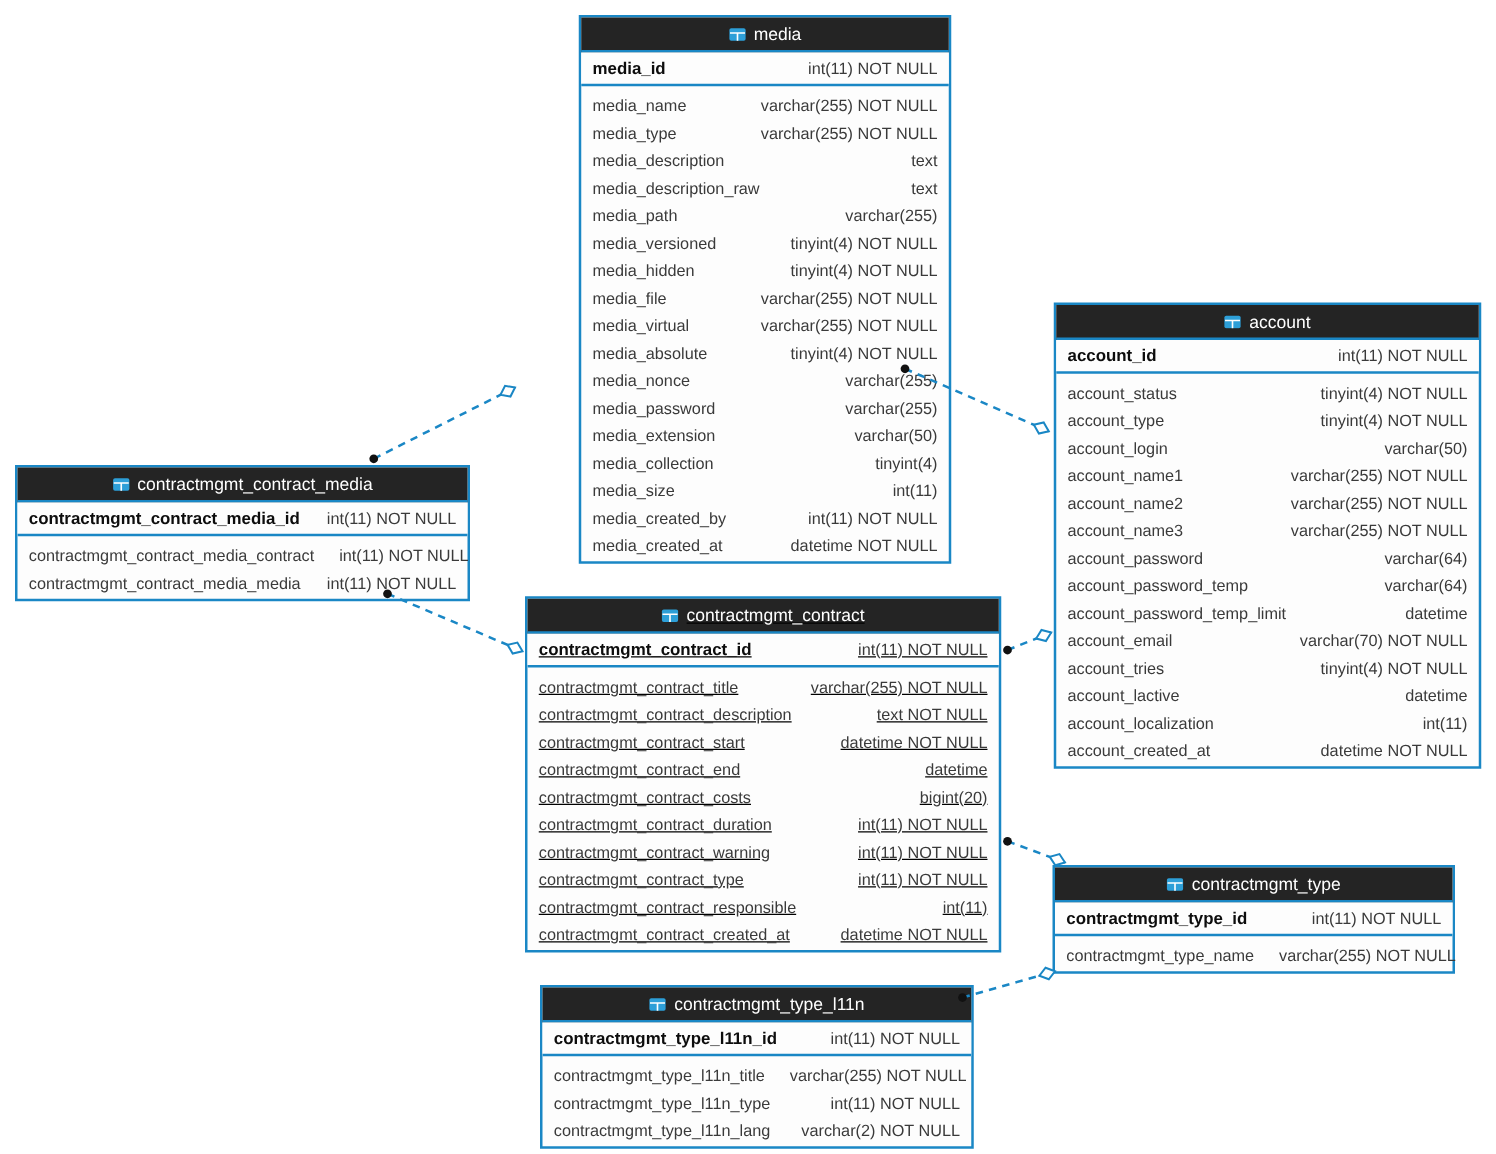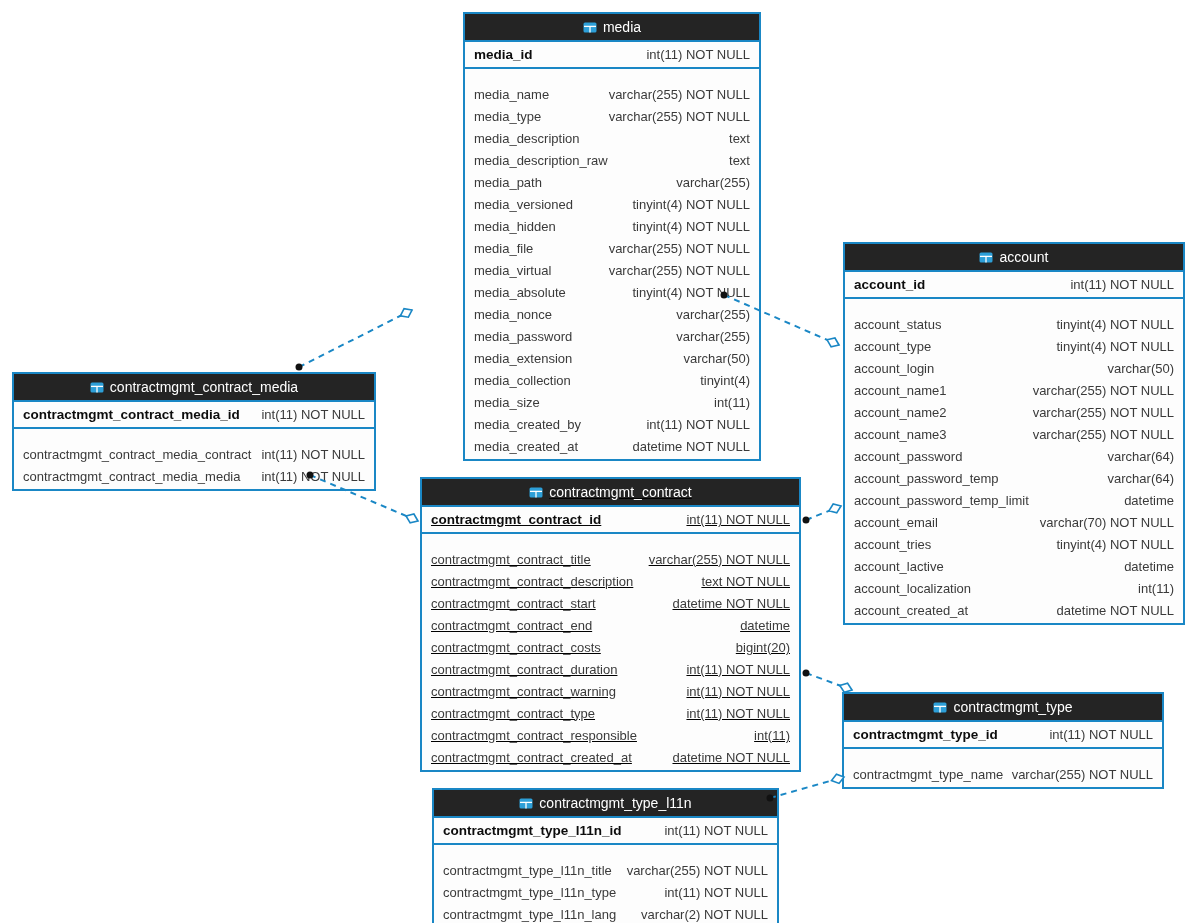--- a/index.html
+++ b/index.html
@@ -10,26 +10,26 @@
   .tbox{
     position:absolute;background:#fdfdfd;border:2px solid #1a87c5;box-sizing:border-box;
   }
   .thead{
     height:26px;background:#242424;color:#fff;display:flex;align-items:center;
     justify-content:center;gap:6px;font-size:14px;border-bottom:2px solid #1a87c5;
     cursor:move;white-space:nowrap;
   }
   .ticon{display:inline-flex;align-items:center;}
   .row{
-    display:flex;justify-content:space-between;align-items:center;gap:8px;
+    display:flex;justify-content:space-between;align-items:center;gap:20px;
     padding:0 9px;white-space:nowrap;font-size:13px;color:#3a3a3a;
   }
   .tpk{height:25px;border-bottom:2px solid #1a87c5;background:#fdfdfd;}
   .tpk .cname{font-weight:bold;color:#0d0d0d;font-size:13.5px;}
-  .tbody{padding:14px 0 2px 0;}
+  .tbody{padding:4px 0 2px 0;}
   .tbody .row{height:22px;}
   .cname{text-align:left;}
   .ctype{text-align:right;flex:1;}
   
   #t-media{left:420px;top:12px;width:298px;margin-left:43px;}
   #t-account{left:843px;top:242px;width:342px;}
   #t-ccm{left:12px;top:372px;width:364px;}
   #t-contract{left:420px;top:477px;width:381px;text-decoration:underline;}
   #t-type{left:842px;top:692px;width:322px;}
   #t-l11n{left:432px;top:788px;width:347px;}

